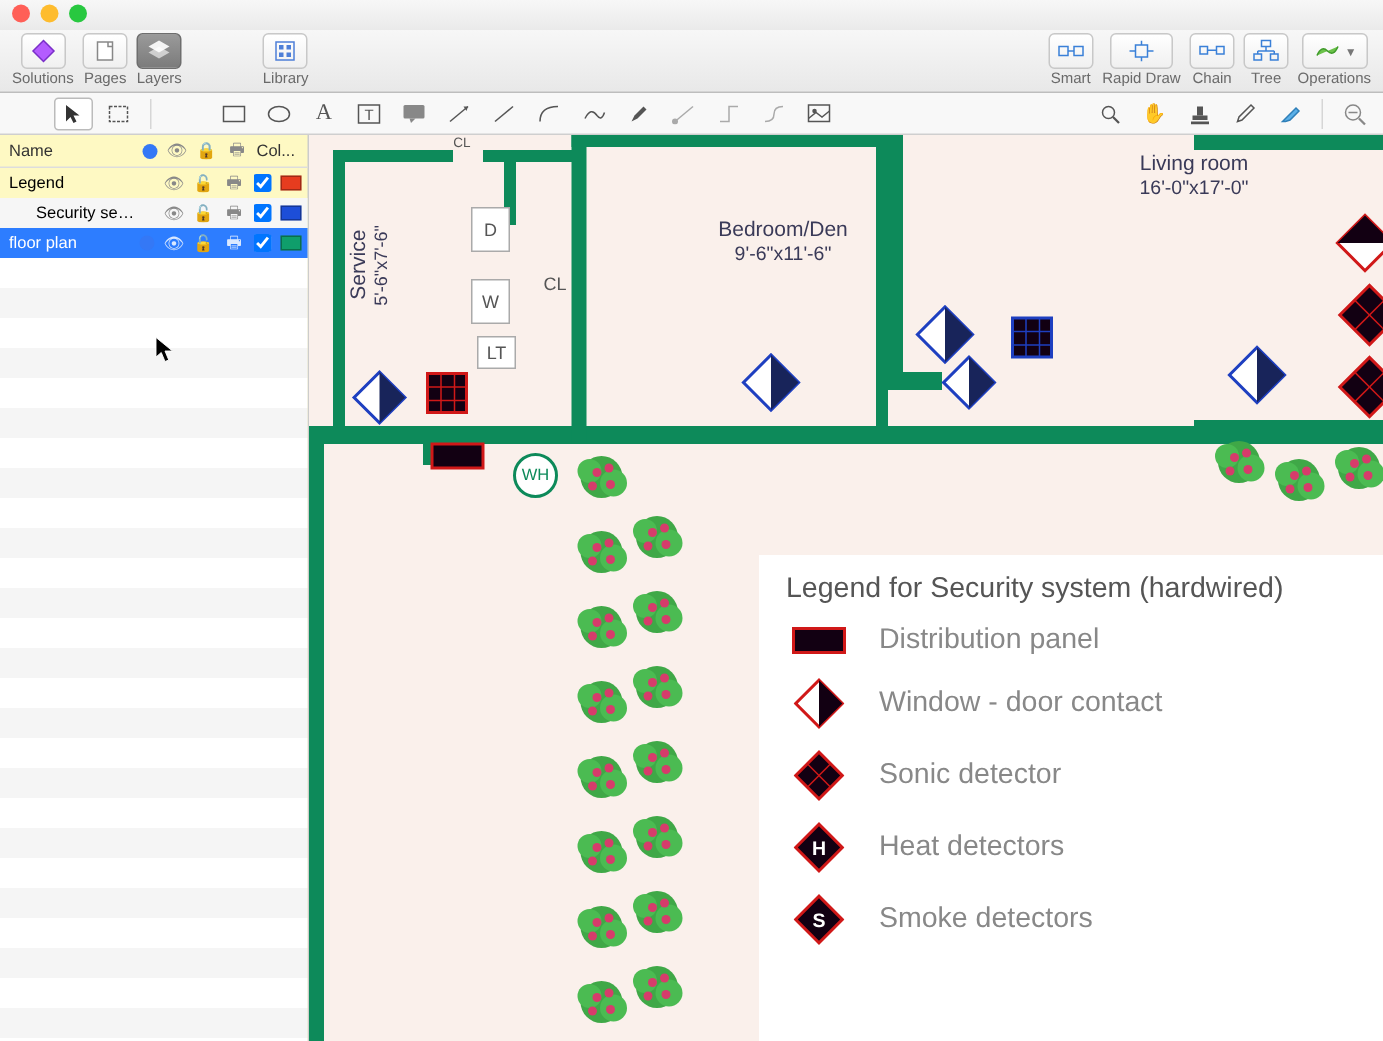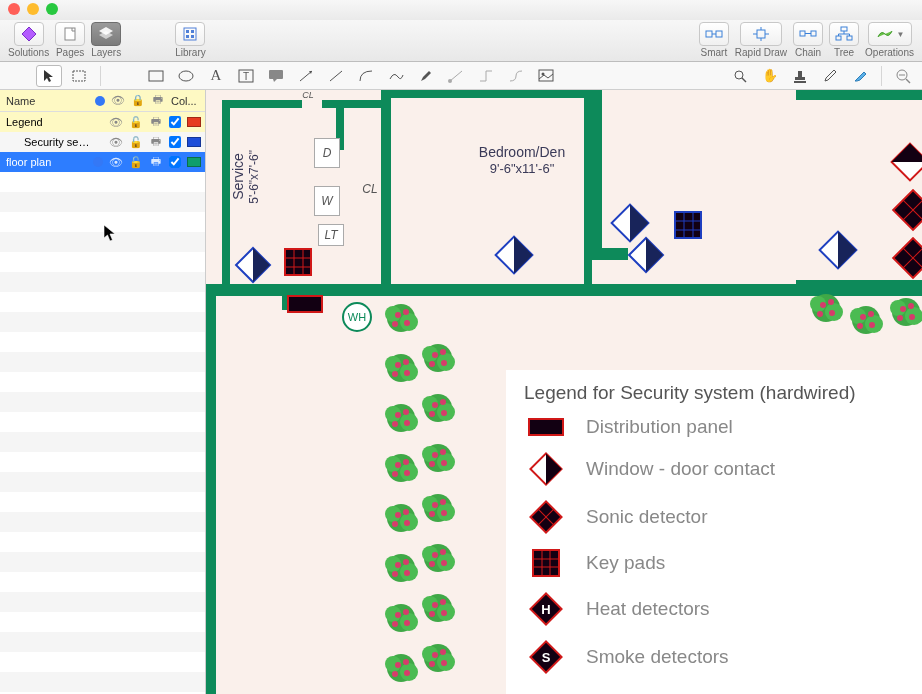--- a/index.html
+++ b/index.html
@@ -50,21 +50,21 @@
 .layer-row.selected .lr-eye, .layer-row.selected .lr-lock, .layer-row.selected .lr-print { color: #dbe9ff; }
 .lr-chk { width: 12px; height: 12px; }
 .lr-swatch { width: 14px; height: 10px; border: 1px solid rgba(0,0,0,0.3); }
 .stripes { flex: 1; background: repeating-linear-gradient(#fff 0, #fff 20px, #f5f5f5 20px, #f5f5f5 40px); }
 
 
 .canvas { flex: 1; background: #faf0eb; position: relative; overflow: hidden; }
 .wall { position: absolute; background: #0d8a5a; }
 .room-label { position: absolute; font-size: 14px; color: #3a3a58; text-align: center; }
 .vert-label { writing-mode: vertical-rl; transform: rotate(180deg); }
-.closet { position: absolute; background: #fff; border: 1px solid #aaa; display: flex; align-items: center; justify-content: center; font-size: 12px; color: #555; font-style: italic; }
+.closet { position: absolute; background: #fff; border: 1px solid #aaa; display: flex; align-items: center; justify-content: center; font-size: 12px; color: #555; }
 .legend-box { position: absolute; left: 300px; top: 280px; right: 0; bottom: 0; background: #fff; padding: 12px 18px; }
 .legend-title { font-size: 19px; color: #555; margin-bottom: 12px; }
 .legend-row { display: flex; align-items: center; gap: 18px; margin-bottom: 14px; }
 .legend-icon { width: 44px; display: flex; justify-content: center; }
 .legend-text { font-size: 19px; color: #888; }
 .wh-circle { position: absolute; width: 30px; height: 30px; border: 2px solid #0d8a5a; border-radius: 50%; background: #fff; display: flex; align-items: center; justify-content: center; font-size: 11px; color: #0d8a5a; }
 
 .cursor-arrow { position: absolute; left: 103px; top: 224px; font-size: 14px; color: #000; pointer-events: none; }
 </style>
 </head>
@@ -385,20 +385,23 @@
     <div class="closet" style="left:108px;top:96px;width:26px;height:30px">W</div>
     <div class="closet" style="left:112px;top:134px;width:26px;height:22px">LT</div>
     <div class="closet" style="left:152px;top:82px;width:24px;height:34px;border:none;background:transparent">CL</div>
     <div class="closet" style="left:89px;top:0;width:26px;height:10px;font-size:9px;border:none;background:transparent">CL</div>
 
     <div class="room-label vert-label" style="left:24px;top:60px">
       <span>Service</span><br><span style="font-size:12px">5'-6"x7'-6"</span>
     </div>
     <div class="room-label" style="left:246px;top:54px;width:140px">
       <span>Bedroom/Den</span><br><span style="font-size:13px">9'-6"x11'-6"</span>
+    </div>
+    <div class="room-label" style="left:520px;top:10px;width:140px">
+      <span>Living room</span><br><span style="font-size:13px">16'-0"x17'-0"</span>
     </div>
 
     <div class="wh-circle" style="left:136px;top:212px">WH</div>
 
     <svg style="position:absolute;left:0;top:0;width:100%;height:100%;pointer-events:none">
       <defs>
         <g id="bush">
             <circle r="14" fill="#3fa847"></circle>
             <circle cx="-8" cy="-4" r="8" fill="#4bbb52"></circle>
             <circle cx="8" cy="4" r="9" fill="#4bbb52"></circle>
@@ -513,32 +516,20 @@
                 <rect x="-11" y="-11" width="22" height="22" transform="rotate(45)" fill="#120012" stroke="#d01818" stroke-width="2"></rect>
                 <line x1="-11" y1="0" x2="11" y2="0" stroke="#d01818" transform="rotate(45)"></line>
                 <line x1="0" y1="-11" x2="0" y2="11" stroke="#d01818" transform="rotate(45)"></line>
               </g>
             </svg>
           </div>
         <div class="legend-text">Sonic detector</div>
       </div>
       <div class="legend-row">
         <div class="legend-icon">
-            <svg width="30" height="30">
-              <rect x="2" y="2" width="26" height="26" fill="#120012" stroke="#d01818" stroke-width="2"></rect>
-              <line x1="2" y1="11" x2="28" y2="11" stroke="#d01818"></line>
-              <line x1="2" y1="19" x2="28" y2="19" stroke="#d01818"></line>
-              <line x1="11" y1="2" x2="11" y2="28" stroke="#d01818"></line>
-              <line x1="19" y1="2" x2="19" y2="28" stroke="#d01818"></line>
-            </svg>
-          </div>
-        <div class="legend-text">Key pads</div>
-      </div>
-      <div class="legend-row">
-        <div class="legend-icon">
             <svg width="34" height="34">
               <g transform="translate(17,17)">
                 <rect x="-11" y="-11" width="22" height="22" transform="rotate(45)" fill="#120012" stroke="#d01818" stroke-width="2"></rect>
                 <text x="0" y="5" text-anchor="middle" fill="#fff" font-size="13" font-weight="bold">H</text>
               </g>
             </svg>
           </div>
         <div class="legend-text">Heat detectors</div>
       </div>
       <div class="legend-row">

